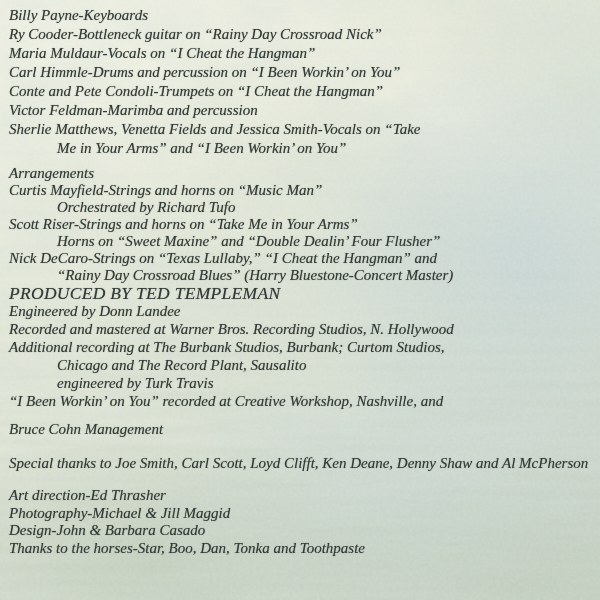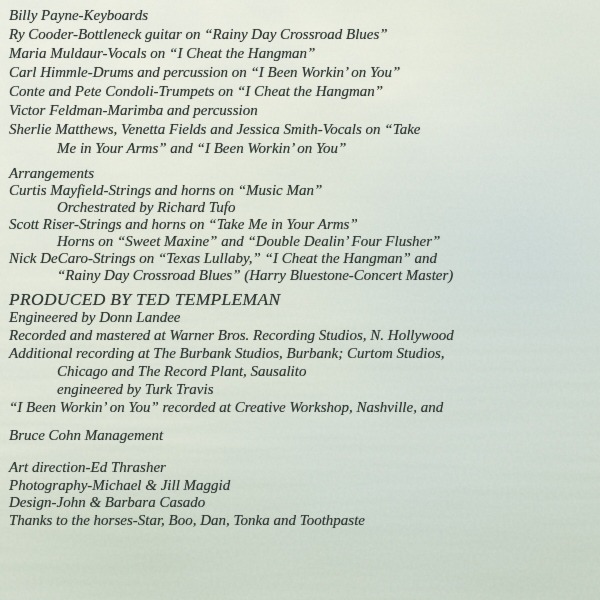--- a/index.html
+++ b/index.html
@@ -20,21 +20,21 @@
     text-shadow: 0 0 1px rgba(48, 56, 52, 0.55);
   }
   .line {
     font-size: 15px;
     line-height: 19px;
     white-space: nowrap;
   }
   .indent { padding-left: 48px; }
   .sec-arrangements { margin-top: 7px; }
   .sec-arrangements .line { line-height: 17px; }
-  .sec-production { margin-top: 6px; }
+  .sec-production { margin-top: 0; }
   .sec-production .line { line-height: 18px; }
   .produced-line {
     font-size: 17.5px;
     line-height: 20px;
     letter-spacing: 0.3px;
   }
   .sec-management { margin-top: 10px; }
   .sec-management .line { line-height: 18px; }
   .sec-thanks { margin-top: 16px; }
   .sec-thanks .line { line-height: 18px; }
@@ -98,21 +98,21 @@
     <ellipse cx="540" cy="580" rx="260" ry="120" fill="url(#greenpatch)" opacity="0.8"></ellipse>
     <rect x="0" y="0" width="600" height="600" filter="url(#blotch)" opacity="0.45"></rect>
     <rect x="0" y="0" width="600" height="600" filter="url(#streaks)" mask="url(#bottomMask)" opacity="0.5"></rect>
     <rect x="0" y="0" width="600" height="600" filter="url(#grain)" opacity="0.5"></rect>
   </svg>
 
   <div class="text-layer">
 
     <div class="sec-musicians">
       <div class="line">Billy Payne-Keyboards</div>
-      <div class="line">Ry Cooder-Bottleneck guitar on “Rainy Day Crossroad Blues”</div>
+      <div class="line">Ry Cooder-Bottleneck guitar on “Rainy Day Crossroad Nick”</div>
       <div class="line">Maria Muldaur-Vocals on “I Cheat the Hangman”</div>
       <div class="line">Carl Himmle-Drums and percussion on “I Been Workin’ on You”</div>
       <div class="line">Conte and Pete Condoli-Trumpets on “I Cheat the Hangman”</div>
       <div class="line">Victor Feldman-Marimba and percussion</div>
       <div class="line">Sherlie Matthews, Venetta Fields and Jessica Smith-Vocals on “Take</div>
       <div class="line indent">Me in Your Arms” and “I Been Workin’ on You”</div>
     </div>
 
     <div class="sec-arrangements">
       <div class="line">Arrangements</div>
@@ -131,20 +131,23 @@
       <div class="line">Additional recording at The Burbank Studios, Burbank; Curtom Studios,</div>
       <div class="line indent">Chicago and The Record Plant, Sausalito</div>
       <div class="line indent">engineered by Turk Travis</div>
       <div class="line">“I Been Workin’ on You” recorded at Creative Workshop, Nashville, and</div>
     </div>
 
     <div class="sec-management">
       <div class="line">Bruce Cohn Management</div>
     </div>
 
+    <div class="sec-thanks">
+      <div class="line">Special thanks to Joe Smith, Carl Scott, Loyd Clifft, Ken Deane, Denny Shaw and Al McPherson</div>
+    </div>
 
     <div class="sec-art">
       <div class="line">Art direction-Ed Thrasher</div>
       <div class="line">Photography-Michael &amp; Jill Maggid</div>
       <div class="line">Design-John &amp; Barbara Casado</div>
       <div class="line">Thanks to the horses-Star, Boo, Dan, Tonka and Toothpaste</div>
     </div>
 
   </div>
 </div>

